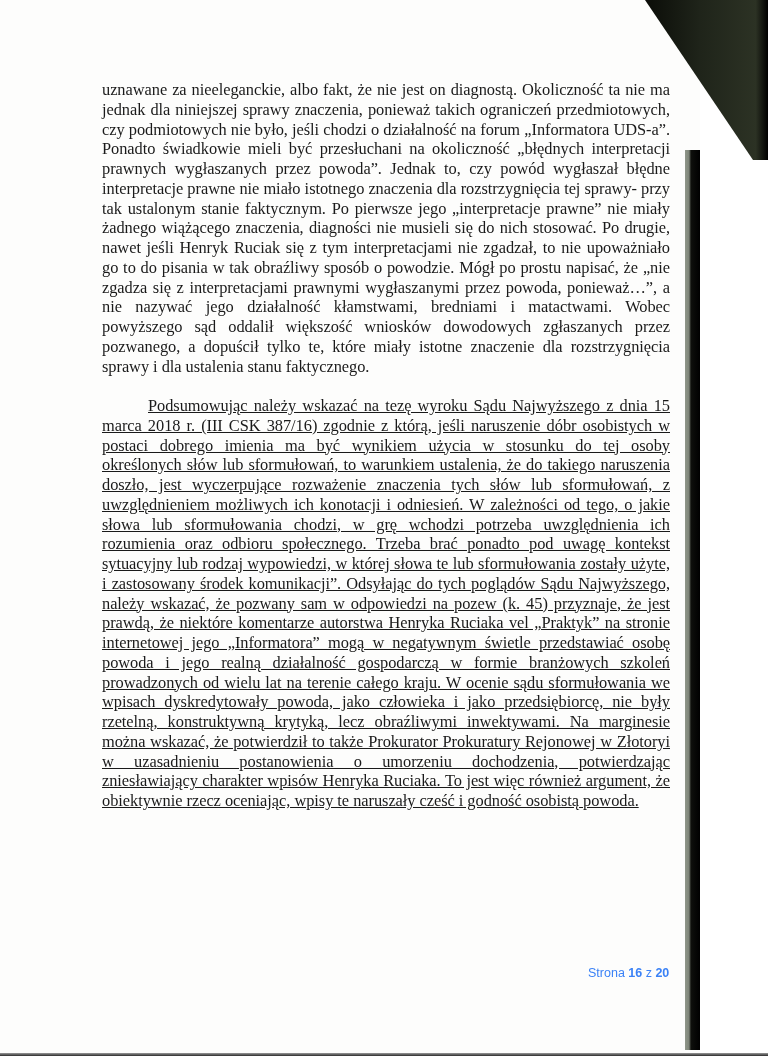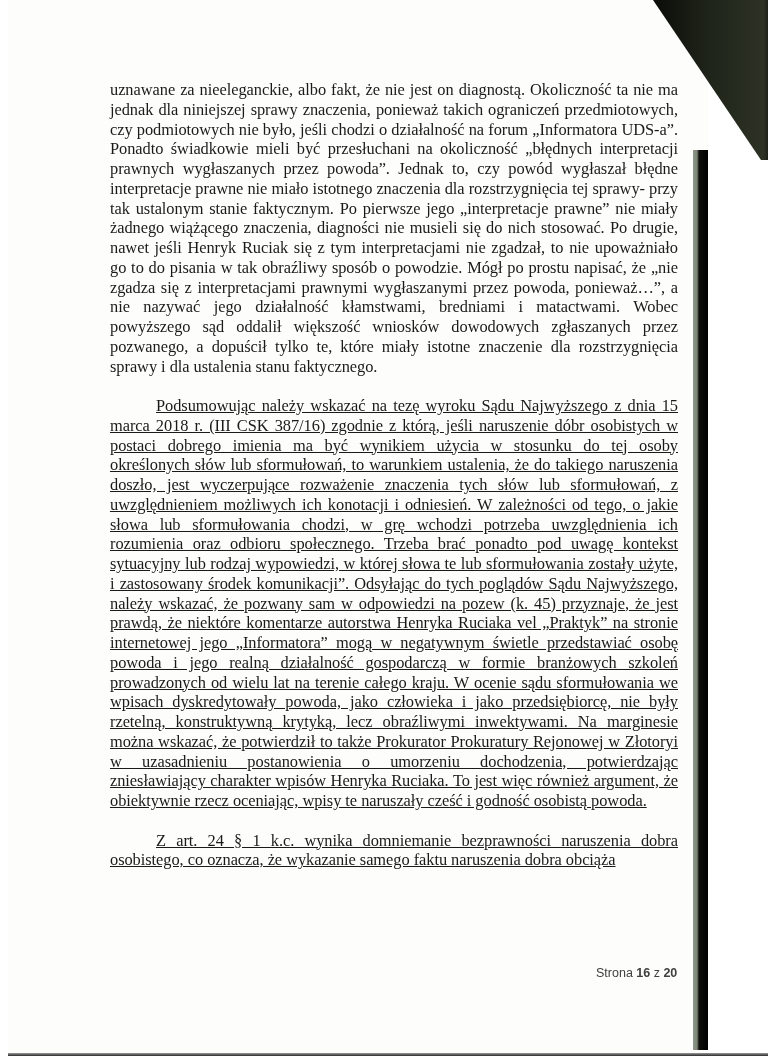--- a/index.html
+++ b/index.html
@@ -10,21 +10,21 @@
     body {
       width: 768px;
       height: 1056px;
       position: relative;
       overflow: hidden;
       font-family: "Liberation Serif", "DejaVu Serif", serif;
       color: #1a1a1a;
     }
     .page {
       position: absolute;
-      left: 8px; top: 0;
+      left: 0; top: 0;
       width: 700px; height: 1056px;
       background: #fdfdfc;
     }
     .body-text {
       position: absolute;
       left: 102px;
       top: 80px;
       width: 568px;
       font-size: 16.4px;
       line-height: 19.75px;
@@ -40,21 +40,21 @@
     }
     .para.indent {
       text-indent: 46px;
     }
     .footer {
       position: absolute;
       left: 588px;
       top: 966px;
       font-family: "Liberation Sans", "DejaVu Sans", sans-serif;
       font-size: 12.5px;
-      color: #404040;
+      color: #3b82f6;
       white-space: nowrap;
     }
     .footer b { font-weight: bold; }
     
     .corner-shadow {
       position: absolute;
       left: 0; top: 0;
       width: 768px; height: 1056px;
       pointer-events: none;
     }
@@ -76,21 +76,20 @@
     }
   </style>
 </head>
 <body>
 
 <div class="page">
 
   <div class="body-text">
     <p class="para">uznawane za nieeleganckie, albo fakt, że nie jest on diagnostą. Okoliczność ta nie ma jednak dla niniejszej sprawy znaczenia, ponieważ takich ograniczeń przedmiotowych, czy podmiotowych nie było, jeśli chodzi o działalność na forum „Informatora UDS-a”. Ponadto świadkowie mieli być przesłuchani na okoliczność „błędnych interpretacji prawnych wygłaszanych przez powoda”. Jednak to, czy powód wygłaszał błędne interpretacje prawne nie miało istotnego znaczenia  dla rozstrzygnięcia tej sprawy- przy tak ustalonym stanie faktycznym. Po pierwsze jego „interpretacje prawne” nie miały żadnego wiążącego znaczenia, diagności nie musieli się do nich stosować. Po drugie, nawet jeśli Henryk Ruciak się z tym interpretacjami nie zgadzał, to nie upoważniało go to do pisania w tak obraźliwy sposób o powodzie. Mógł po prostu napisać, że „nie zgadza się z interpretacjami prawnymi wygłaszanymi przez powoda, ponieważ…”, a nie nazywać jego działalność kłamstwami, bredniami i matactwami. Wobec powyższego sąd oddalił większość wniosków dowodowych zgłaszanych przez pozwanego, a dopuścił tylko te, które miały istotne znaczenie dla rozstrzygnięcia sprawy i dla ustalenia stanu faktycznego.</p>
     <p class="para indent">Podsumowując należy wskazać na tezę wyroku Sądu Najwyższego z dnia  15 marca 2018  r. (III CSK 387/16) zgodnie z którą, jeśli naruszenie dóbr osobistych w postaci dobrego imienia ma być wynikiem użycia w stosunku do tej osoby określonych słów lub sformułowań, to warunkiem ustalenia, że do takiego naruszenia doszło, jest wyczerpujące rozważenie znaczenia tych słów lub sformułowań, z uwzględnieniem możliwych ich konotacji i odniesień. W zależności od tego, o jakie słowa lub sformułowania chodzi, w grę wchodzi potrzeba uwzględnienia ich rozumienia oraz odbioru społecznego. Trzeba brać ponadto pod uwagę kontekst sytuacyjny lub rodzaj wypowiedzi, w której słowa te lub sformułowania zostały użyte, i zastosowany środek komunikacji”. Odsyłając do tych poglądów Sądu Najwyższego, należy wskazać, że pozwany sam w odpowiedzi na pozew  (k. 45) przyznaje, że jest prawdą, że niektóre komentarze autorstwa Henryka Ruciaka vel „Praktyk” na stronie internetowej jego „Informatora” mogą w negatywnym świetle przedstawiać osobę powoda i jego realną działalność gospodarczą w formie branżowych szkoleń prowadzonych od wielu lat na terenie całego kraju. W ocenie sądu sformułowania we wpisach dyskredytowały powoda, jako człowieka i jako przedsiębiorcę, nie były rzetelną, konstruktywną krytyką, lecz obraźliwymi inwektywami. Na marginesie można wskazać, że potwierdził to także Prokurator Prokuratury Rejonowej w Złotoryi w uzasadnieniu postanowienia o umorzeniu dochodzenia, potwierdzając zniesławiający charakter wpisów Henryka Ruciaka. To jest więc również argument, że obiektywnie rzecz oceniając, wpisy te naruszały cześć i godność osobistą powoda.</p>
-    <p class="para indent">Z art. 24 § 1 k.c. wynika domniemanie bezprawności naruszenia dobra osobistego, co oznacza, że wykazanie samego faktu naruszenia dobra obciąża</p>
   </div>
 
   <div class="footer">
     <span>Strona </span><b>16</b><span> z </span><b>20</b>
   </div>
 
   <svg class="corner-shadow" width="768" height="1056" viewBox="0 0 768 1056">
     <defs>
       <linearGradient id="cornerGrad" x1="0" y1="0" x2="1" y2="0">
         <stop offset="0" stop-color="#0b0d08"></stop>

